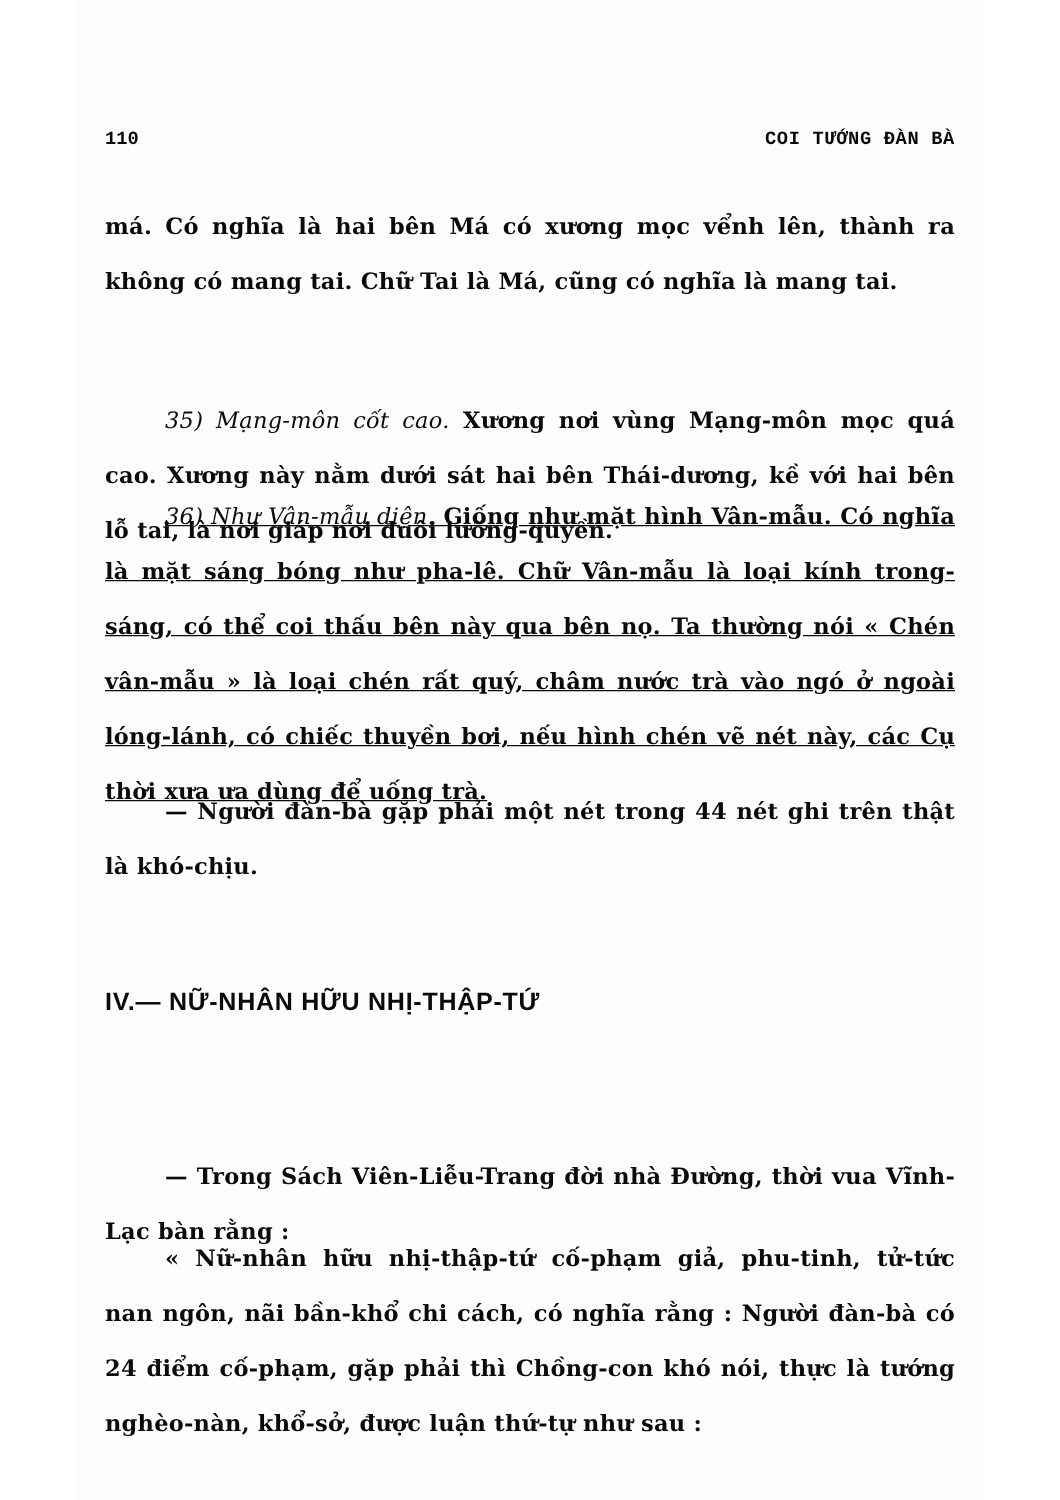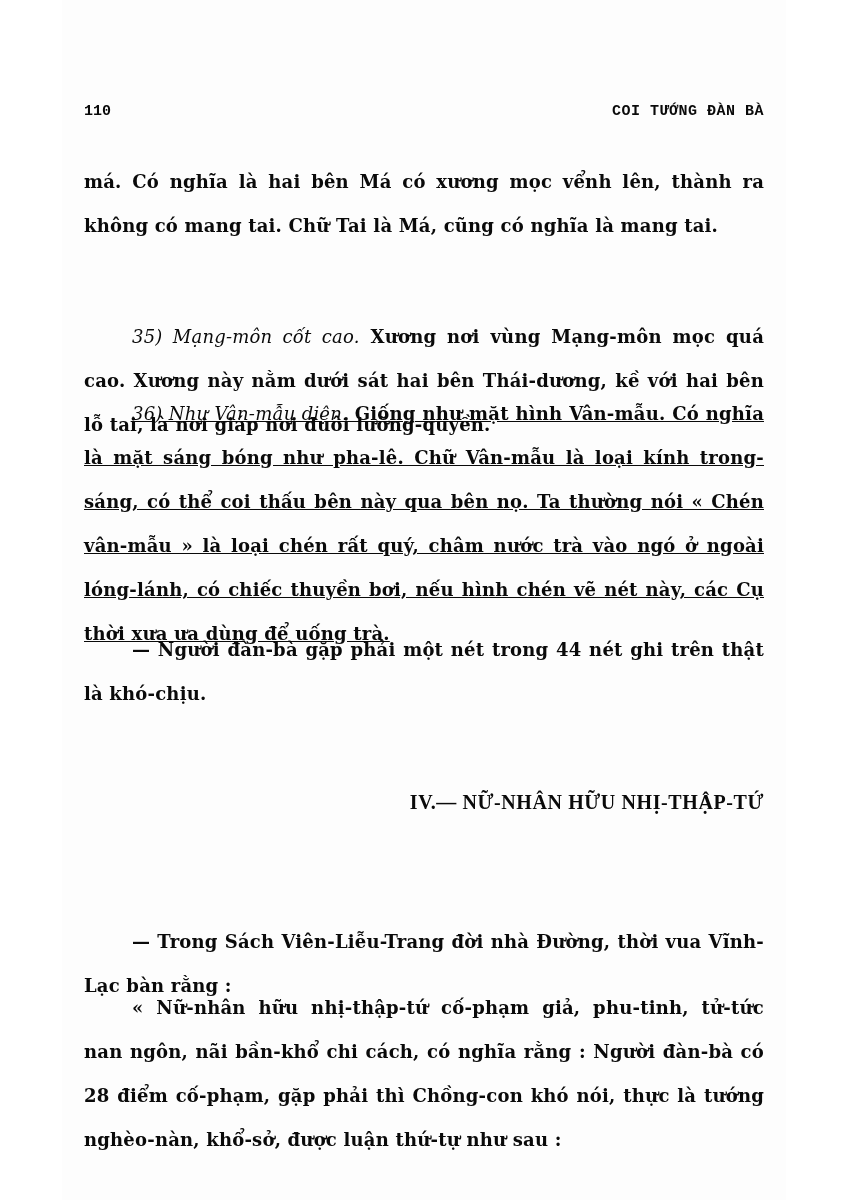--- a/index.html
+++ b/index.html
@@ -63,22 +63,22 @@
   }
   .em {
     font-style: italic;
     font-weight: normal;
   }
   .section-heading {
     position: absolute;
     top: 786px;
     left: 84px;
     width: 680px;
-    text-align: right;
-    font-family: Liberation Serif, serif;
+    text-align: left;
+    font-family: Liberation Sans, sans-serif;
     font-weight: bold;
     font-size: 20px;
     line-height: 32px;
     letter-spacing: 0.6px;
   }
 </style>
 </head>
 <body>
 
 <div class="page"></div>
@@ -106,14 +106,14 @@
 
 <div class="section-heading">
   <div>IV.— NỮ-NHÂN HỮU NHỊ-THẬP-TỨ</div>
 </div>
 
 <div class="body-text" style="top:920px;">
   <p class="para indent">— Trong Sách Viên-Liễu-Trang đời nhà Đường, thời vua Vĩnh-Lạc bàn rằng :</p>
 </div>
 
 <div class="body-text" style="top:986px;">
-  <p class="para indent">« Nữ-nhân hữu nhị-thập-tứ cố-phạm giả, phu-tinh, tử-tức nan ngôn, nãi bần-khổ chi cách, có nghĩa rằng : Người đàn-bà có 28 điểm cố-phạm, gặp phải thì Chồng-con khó nói, thực là tướng nghèo-nàn, khổ-sở, được luận thứ-tự như sau :</p>
+  <p class="para indent">« Nữ-nhân hữu nhị-thập-tứ cố-phạm giả, phu-tinh, tử-tức nan ngôn, nãi bần-khổ chi cách, có nghĩa rằng : Người đàn-bà có 24 điểm cố-phạm, gặp phải thì Chồng-con khó nói, thực là tướng nghèo-nàn, khổ-sở, được luận thứ-tự như sau :</p>
 </div>
 
 </body></html>

